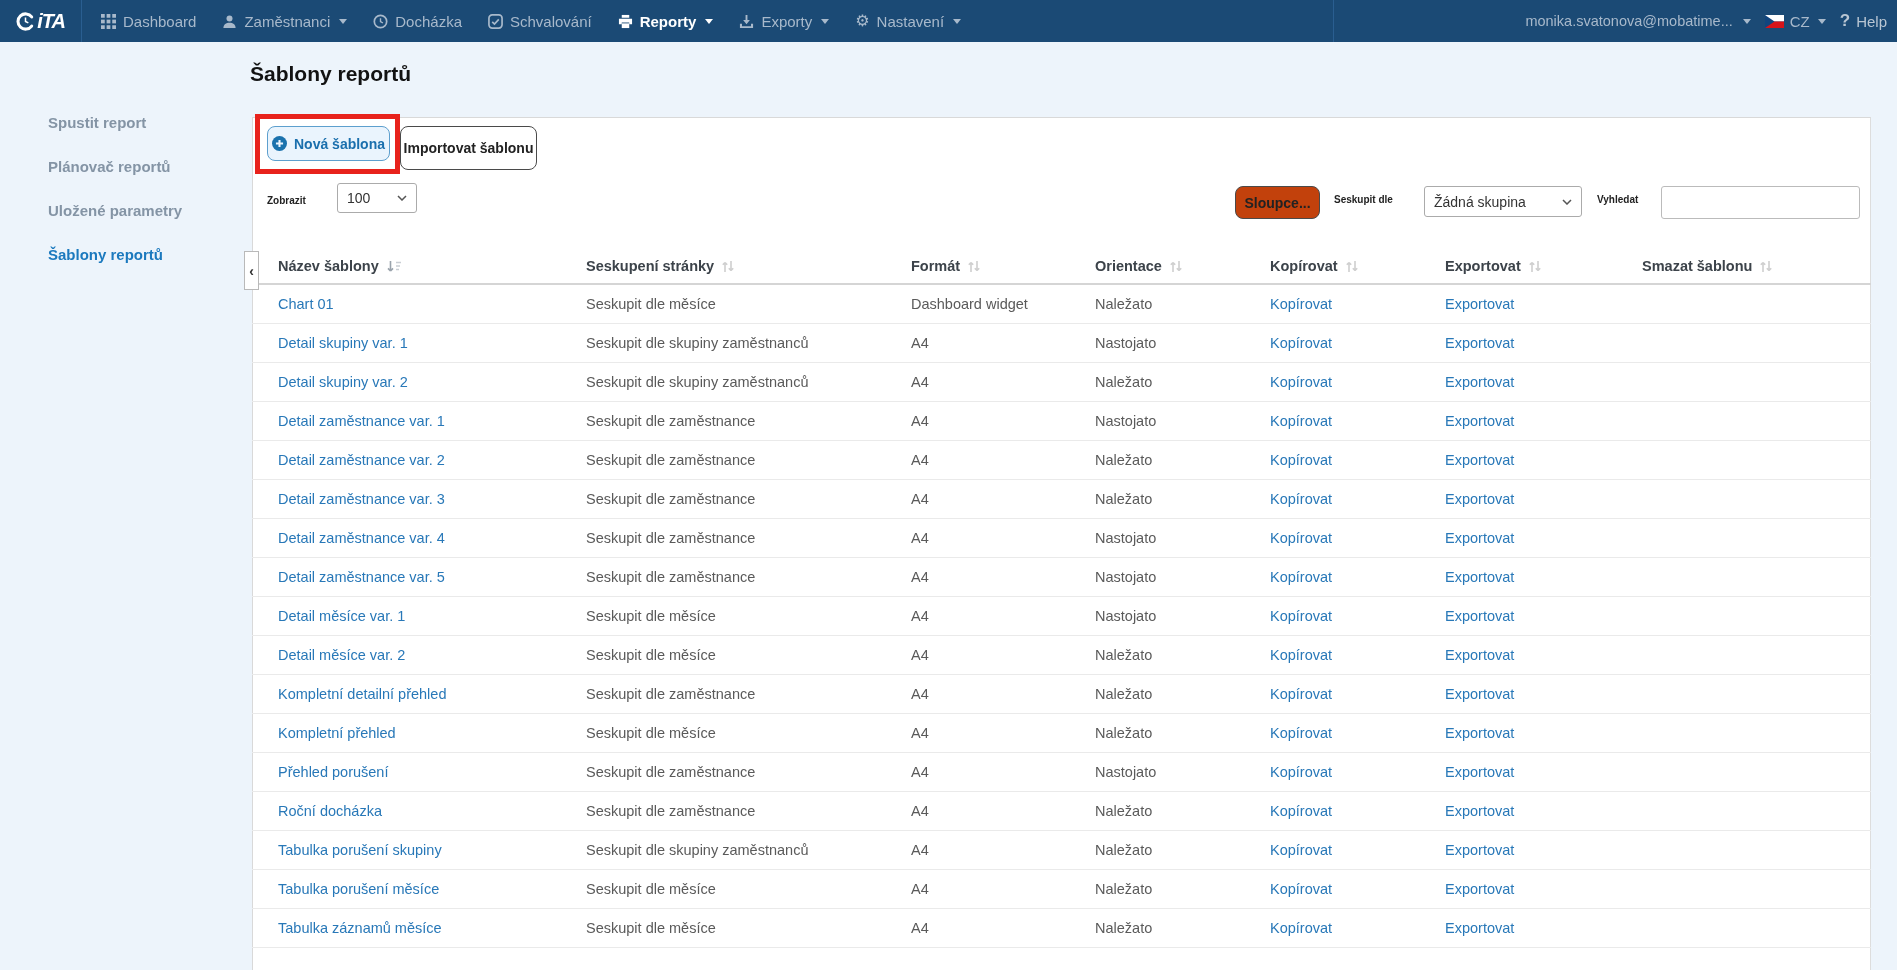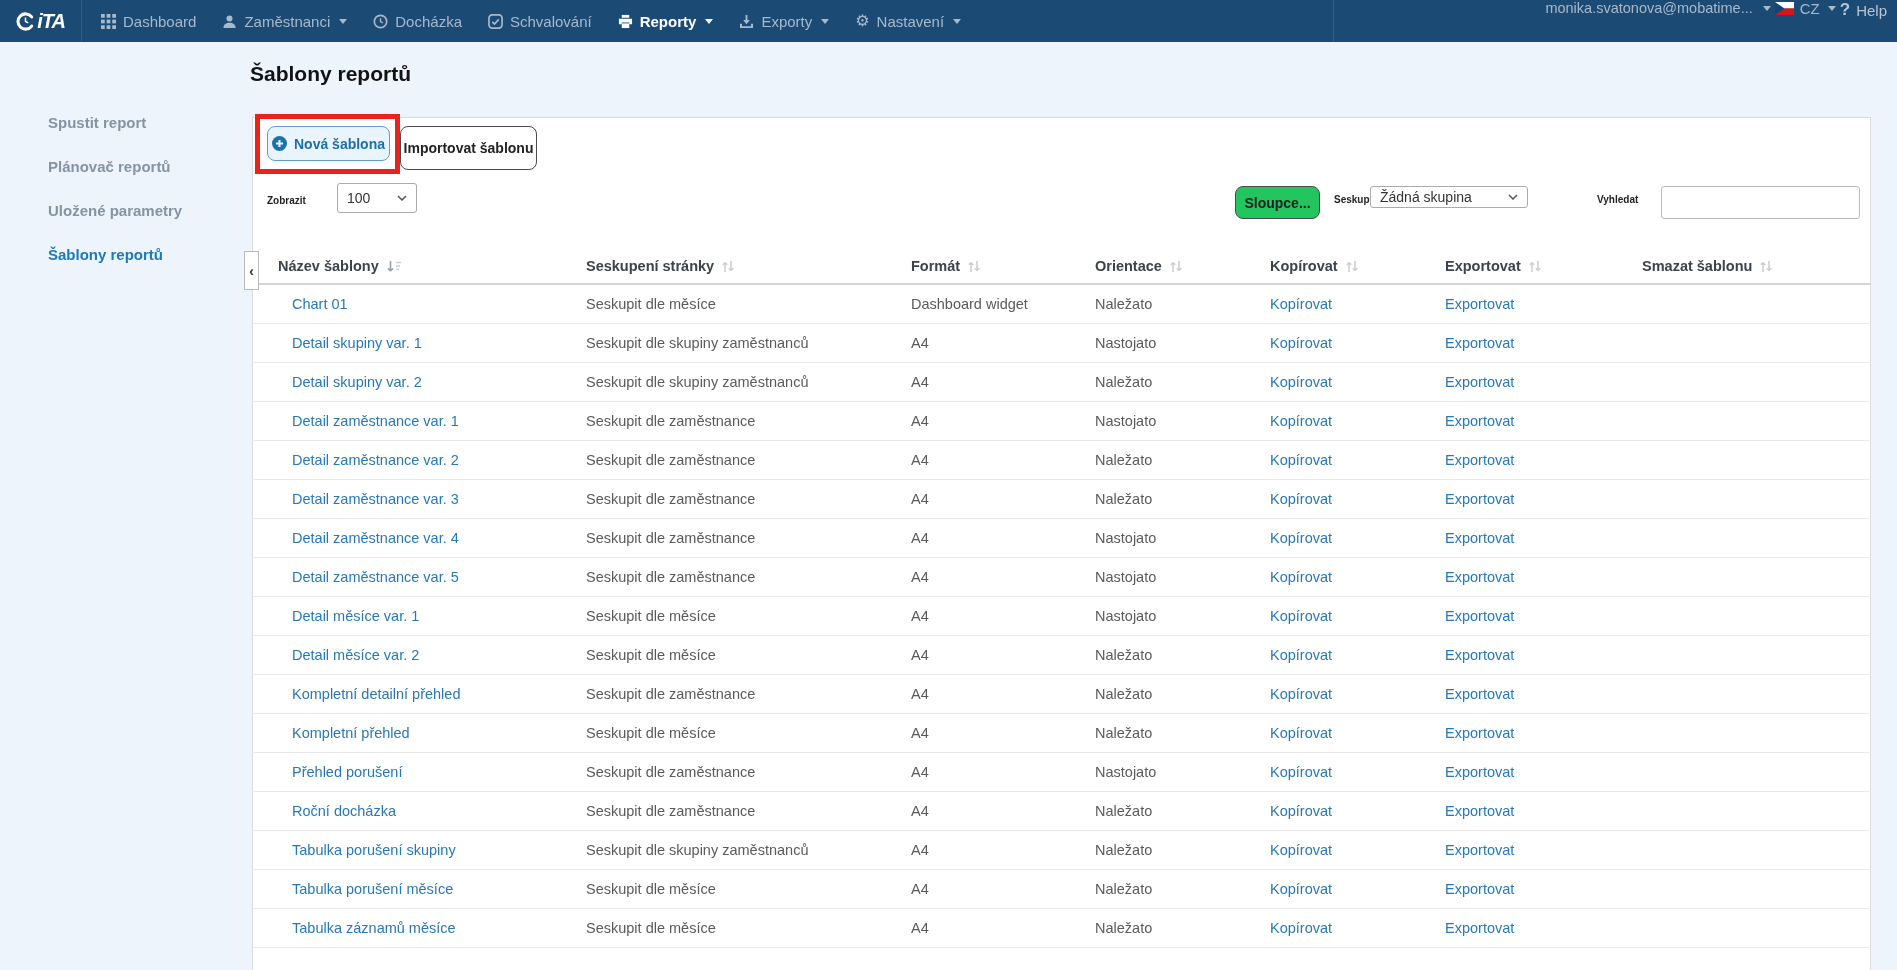--- a/index.html
+++ b/index.html
@@ -19,21 +19,21 @@
     display:flex;align-items:center;color:#A8B9CB;font-size:15px;z-index:50;}
   .logo{width:82px;height:42px;display:flex;align-items:center;justify-content:center;gap:2px;
     border-right:1px solid #2A5E90;color:#fff;flex:0 0 auto;cursor:default;}
   .logo-text{font-weight:900;font-style:italic;font-size:20px;letter-spacing:-1px;}
   .nav-items{display:flex;height:42px;margin-left:6px;}
   .nav-item{display:flex;align-items:center;gap:7px;padding:0 13px;height:42px;cursor:pointer;white-space:nowrap;}
   .nav-item.active{color:#fff;font-weight:bold;}
   .nav-icon{display:inline-flex;align-items:center;}
   .caret{display:inline-block;width:0;height:0;border-left:4px solid transparent;border-right:4px solid transparent;
     border-top:5px solid currentColor;margin-left:2px;}
-  .nav-right{margin-left:auto;display:flex;align-items:flex-start;gap:4px;padding-right:10px;height:42px;}
+  .nav-right{margin-left:auto;display:flex;align-items:center;gap:14px;padding-right:10px;height:42px;}
   .nav-divider{position:absolute;left:1333px;top:0;width:1px;height:42px;background:#2A5E90;}
   .user-menu{display:flex;align-items:center;gap:8px;cursor:pointer;font-size:14.5px;}
   .lang-menu{display:flex;align-items:center;gap:6px;cursor:pointer;}
   .help-link{display:flex;align-items:center;gap:6px;cursor:pointer;color:#B9C6D3;}
   .help-q{font-weight:bold;font-size:17px;}
   .gchar{font-family:"DejaVu Sans",sans-serif;font-size:16px;line-height:1;}
 
   
   .sidebar{position:absolute;left:0;top:42px;width:252px;height:928px;background:var(--sidebar-bg);padding-top:58px;}
   .side-item{height:44px;display:flex;align-items:center;padding-left:48px;font-size:15px;font-weight:bold;
@@ -47,47 +47,47 @@
 
   .annotation-box{position:absolute;left:255px;top:114px;width:145px;height:60px;
     border:5px solid var(--annotation-red);z-index:20;pointer-events:none;}
 
   .btn{position:absolute;display:flex;align-items:center;justify-content:center;gap:7px;
     border-radius:8px;font-size:14px;cursor:pointer;white-space:nowrap;}
   .btn-new{left:267px;top:126px;width:123px;height:35px;background:#EAF4FD;border:1px solid #5D9FCE;
     color:#1A6FAD;font-weight:bold;z-index:21;}
   .btn-import{left:400px;top:126px;width:137px;height:44px;background:#fff;border:1px solid #4A4A4A;
     color:#222;font-weight:bold;}
-  .btn-columns{left:1235px;top:186px;width:85px;height:33px;background:#22c55e;border:1px solid #4A4A4A;
+  .btn-columns{left:1235px;top:186px;width:85px;height:33px;background:#c2410c;border:1px solid #4A4A4A;
     color:#222;font-weight:bold;}
 
   .ctl-label{position:absolute;font-size:10px;font-weight:bold;color:#222;white-space:nowrap;}
   .lbl-show{left:267px;top:195px;}
   .lbl-group{left:1334px;top:194px;}
   .lbl-search{left:1597px;top:194px;}
 
   .fake-select{position:absolute;background:#fff;border:1px solid #ABABAB;border-radius:3px;
     display:flex;align-items:center;justify-content:space-between;padding:0 9px;font-size:14px;color:#333;cursor:pointer;}
   .sel-show{left:337px;top:183px;width:80px;height:30px;}
-  .sel-group{left:1370px;top:186px;width:158px;height:22px;}
+  .sel-group{left:1424px;top:186px;width:158px;height:31px;}
   .search-input{position:absolute;left:1661px;top:186px;width:199px;height:33px;border:1px solid #BBB;
     border-radius:3px;padding:0 8px;font-size:14px;color:#333;font-family:inherit;}
 
   .collapse-tab{position:absolute;left:244px;top:251px;width:15px;height:39px;background:#fff;
     border:1px solid #B9B9B9;display:flex;align-items:center;justify-content:center;cursor:pointer;
     font-weight:bold;color:#333;font-size:14px;z-index:15;}
 
   
   .tpl-table{position:absolute;left:252px;top:250px;width:1619px;border-collapse:collapse;table-layout:fixed;
     font-size:14.5px;z-index:5;}
   .tpl-table th{height:34px;text-align:left;vertical-align:middle;color:#3C434A;font-weight:bold;
     border-bottom:2px solid #D5D5D5;cursor:pointer;white-space:nowrap;}
   .tpl-table th:first-child{padding-left:26px;}
   .tpl-table td{height:39px;vertical-align:middle;border-bottom:1px solid #EAEAEA;color:#5A5A5A;white-space:nowrap;overflow:hidden;}
-  .tpl-table td:first-child{padding-left:40px;}
+  .tpl-table td:first-child{padding-left:26px;}
   .tpl-table a{color:var(--link-blue);text-decoration:none;cursor:pointer;}
   .sort-ico{display:inline-block;vertical-align:-2px;margin-left:7px;}
 </style>
 </head>
 <body>
 
 <div id="app">
 
   <div class="navbar">
     <div class="logo">

